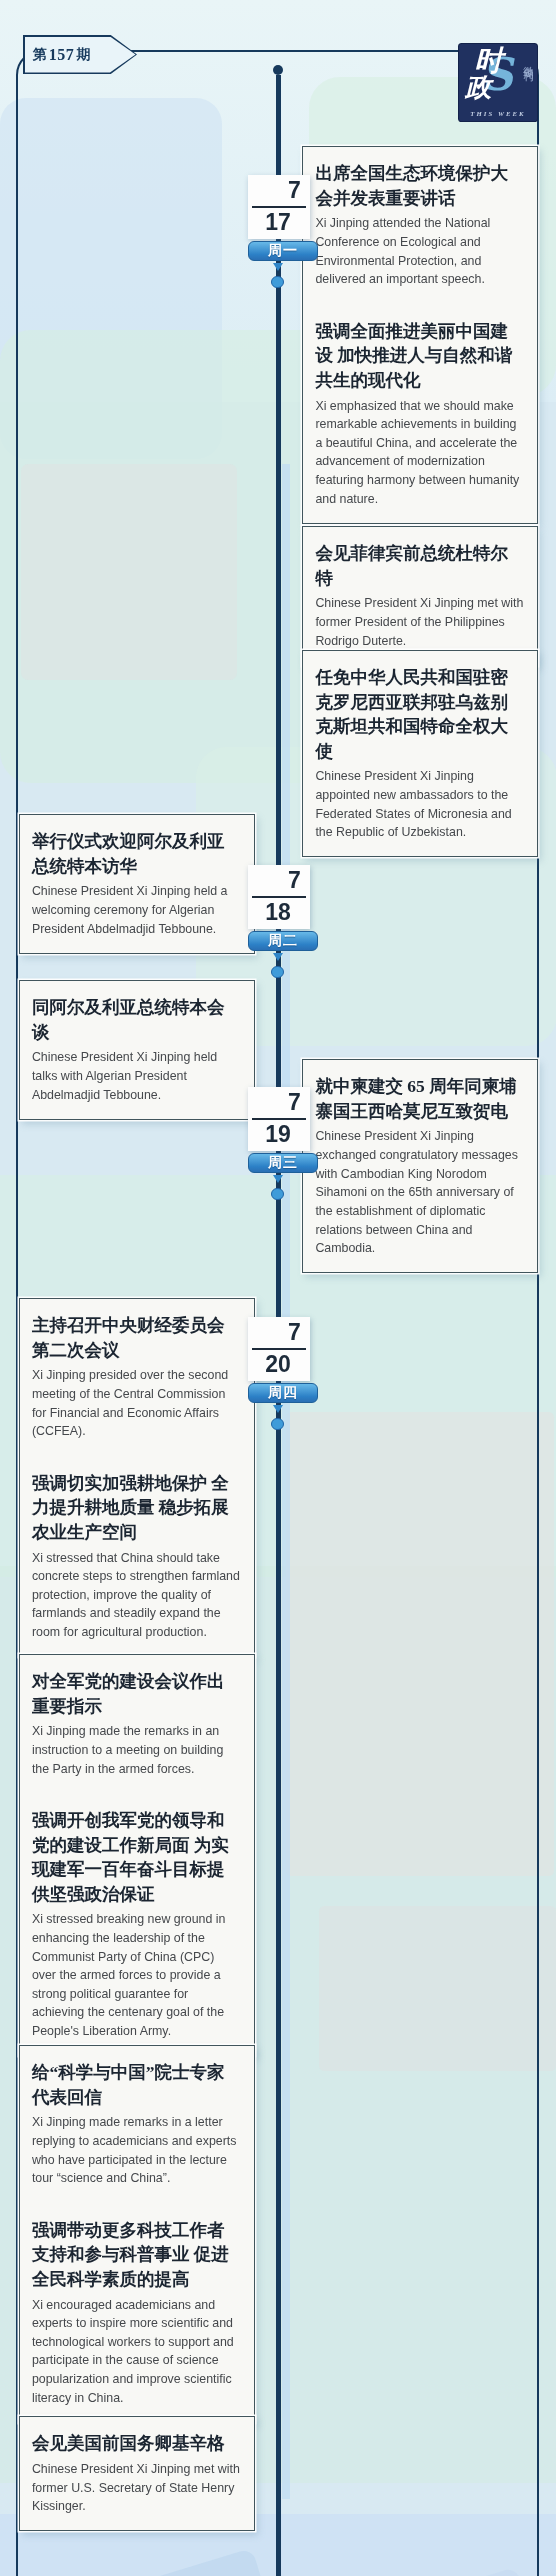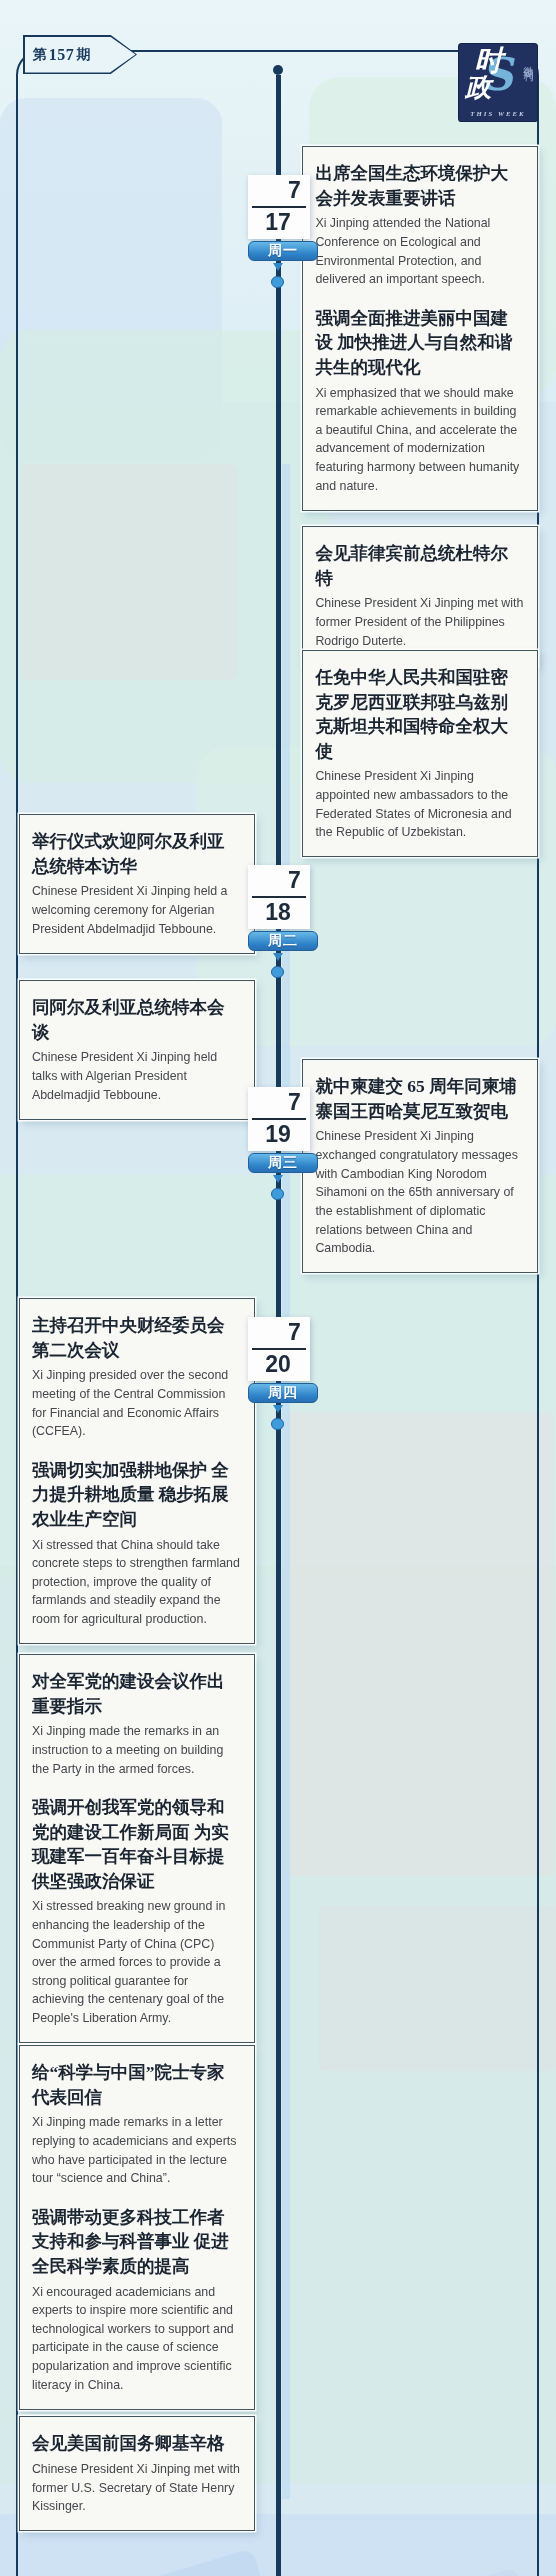--- a/index.html
+++ b/index.html
@@ -63,21 +63,21 @@
   .dot{width:10.3px;height:10.3px;border-radius:50%;background:#3f9bd9;border:1.5px solid #1f64a6;margin:4.6px auto 0;}
 
   
   .card{position:absolute;width:236px;box-sizing:border-box;background:#f8f8f5;
     border:1px solid #41555c;border-radius:0;padding:14.4px 12.4px;z-index:3;
     box-shadow:0 0 0 1.5px rgba(255,255,255,.92),3.1px 3.6px 7.2px rgba(95,135,160,.28);}
   .card.right{left:302px;}
   .card.left{left:18.5px;}
   .zh{font:700 17.5px/1.4 "Liberation Serif","DejaVu Serif",serif;color:#1b2531;}
   .en{font:400 12.4px/1.5 "Liberation Sans","DejaVu Sans",sans-serif;color:#45484c;margin-top:4.1px;}
-  .en + .zh{margin-top:17px;}
+  .en + .zh{margin-top:30px;}
 </style>
 </head>
 <body>
 
 <div class="bgblock" style="left:0;top:0;width:556px;height:402px;background:linear-gradient(180deg,#e9f5f7,#dcedf5);"></div>
 <div class="bgblock" style="left:309px;top:77px;width:247px;height:319px;background:#d9f0e3;opacity:.65;border-radius:31px;"></div>
 <div class="bgblock" style="left:0;top:98px;width:222px;height:361px;background:#cfe3f3;opacity:.6;border-radius:26px;"></div>
 <div class="bgblock" style="left:0;top:330px;width:330px;height:453px;background:#d6efe1;opacity:.6;border-radius:31px;"></div>
 <div class="bgblock" style="left:20.6px;top:464px;width:216px;height:216px;background:#e0e2e1;opacity:.5;border-radius:7.2px;"></div>
 <div class="bgblock" style="left:196px;top:747px;width:361px;height:299px;background:#daf1e5;opacity:.55;border-radius:31px;"></div>

